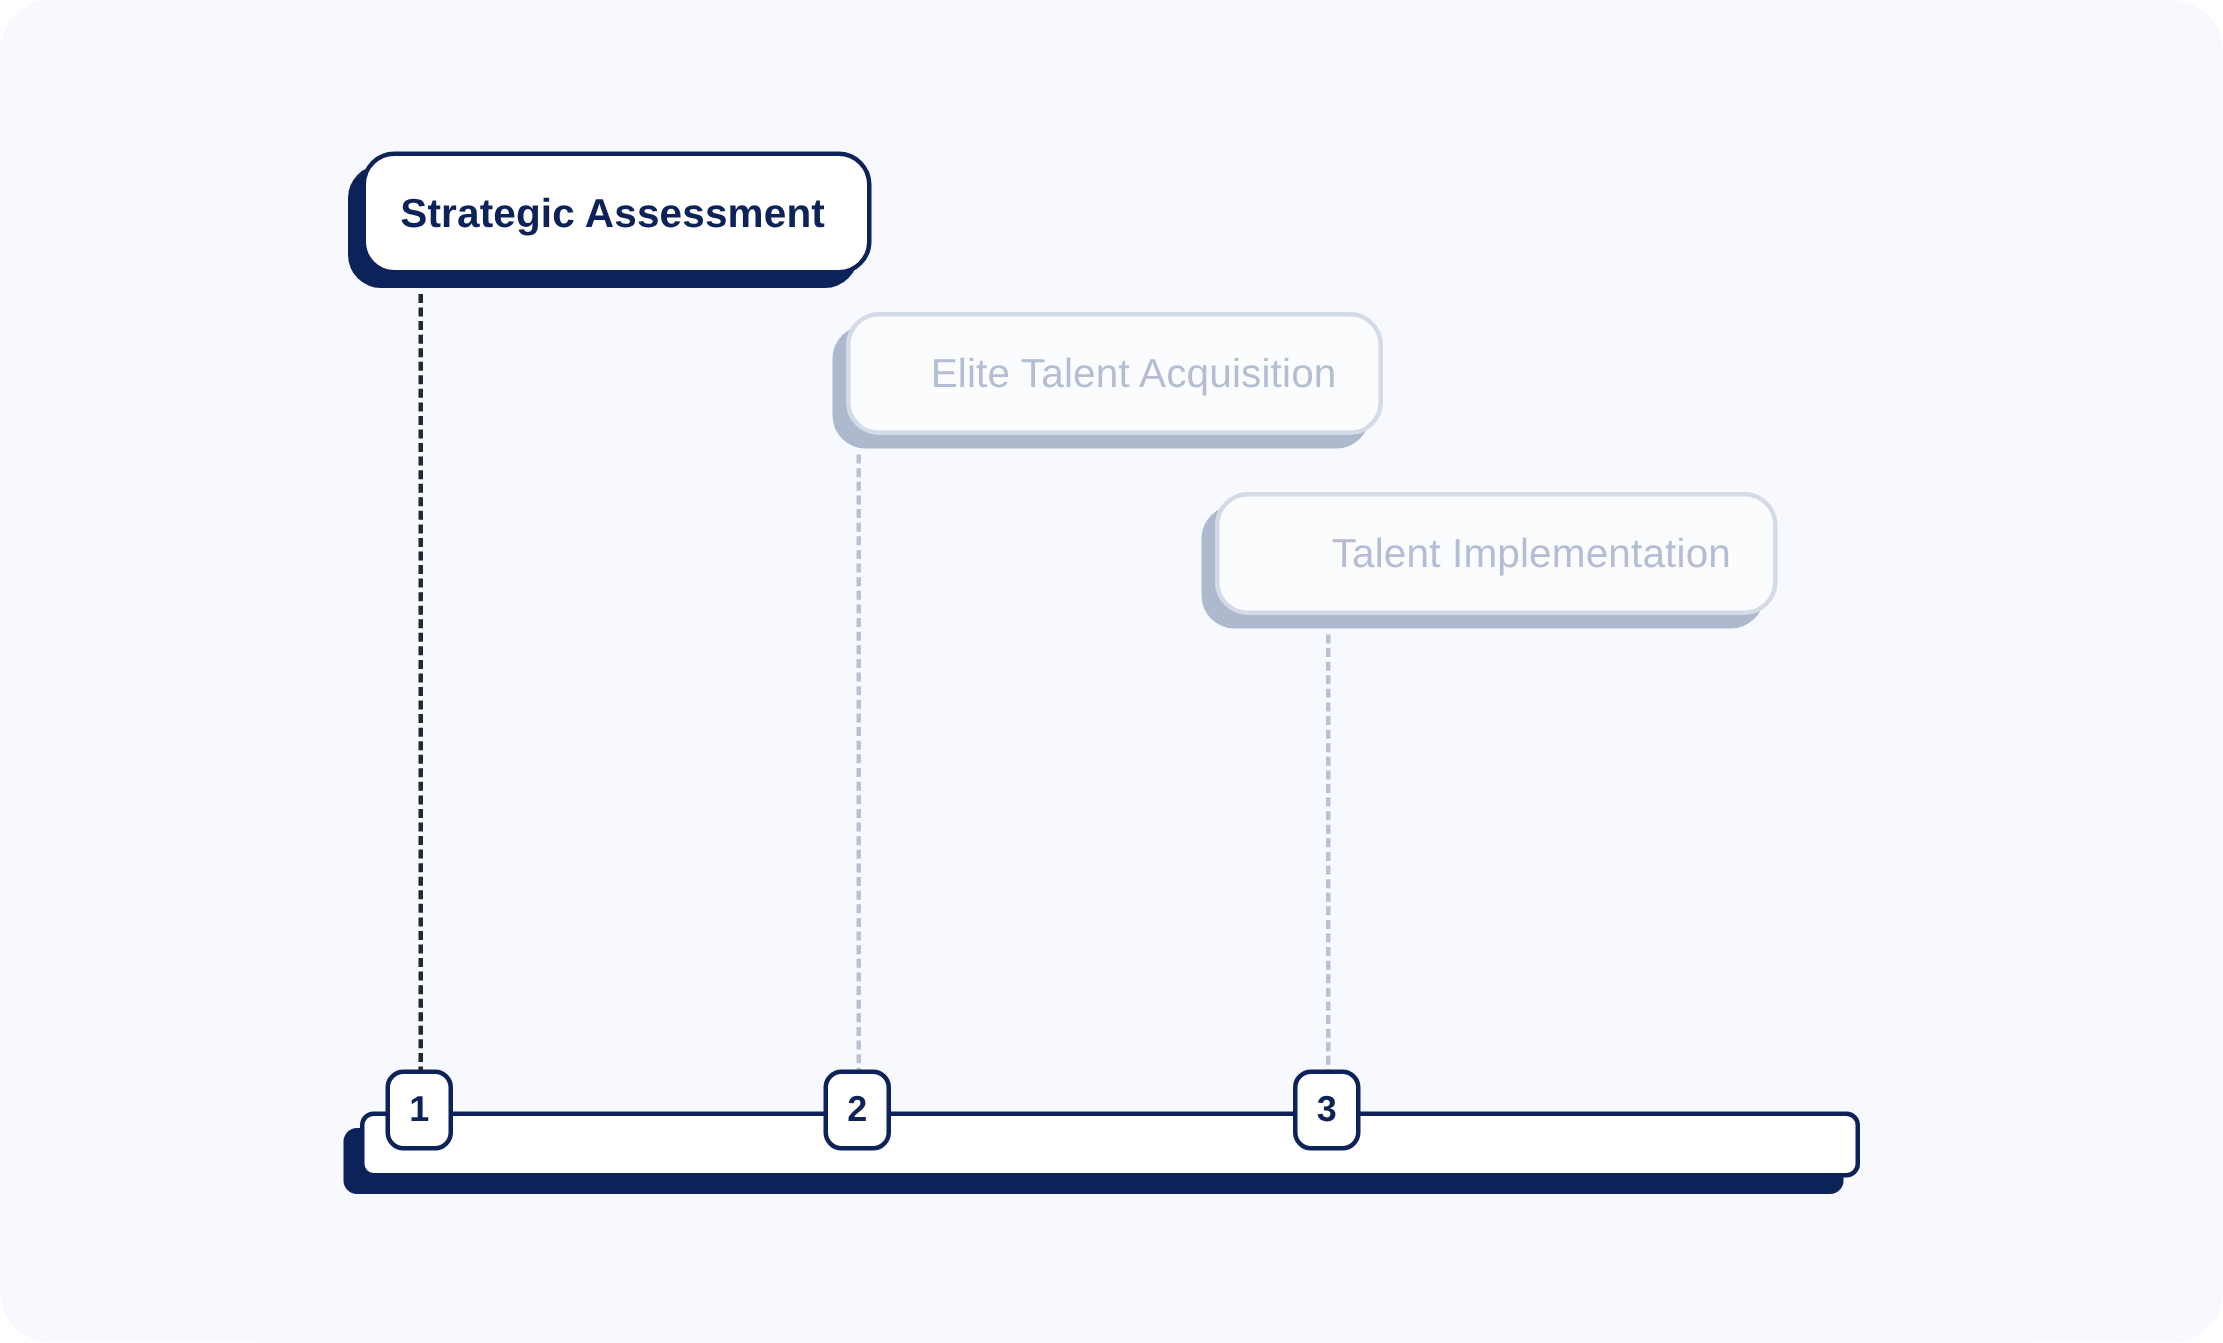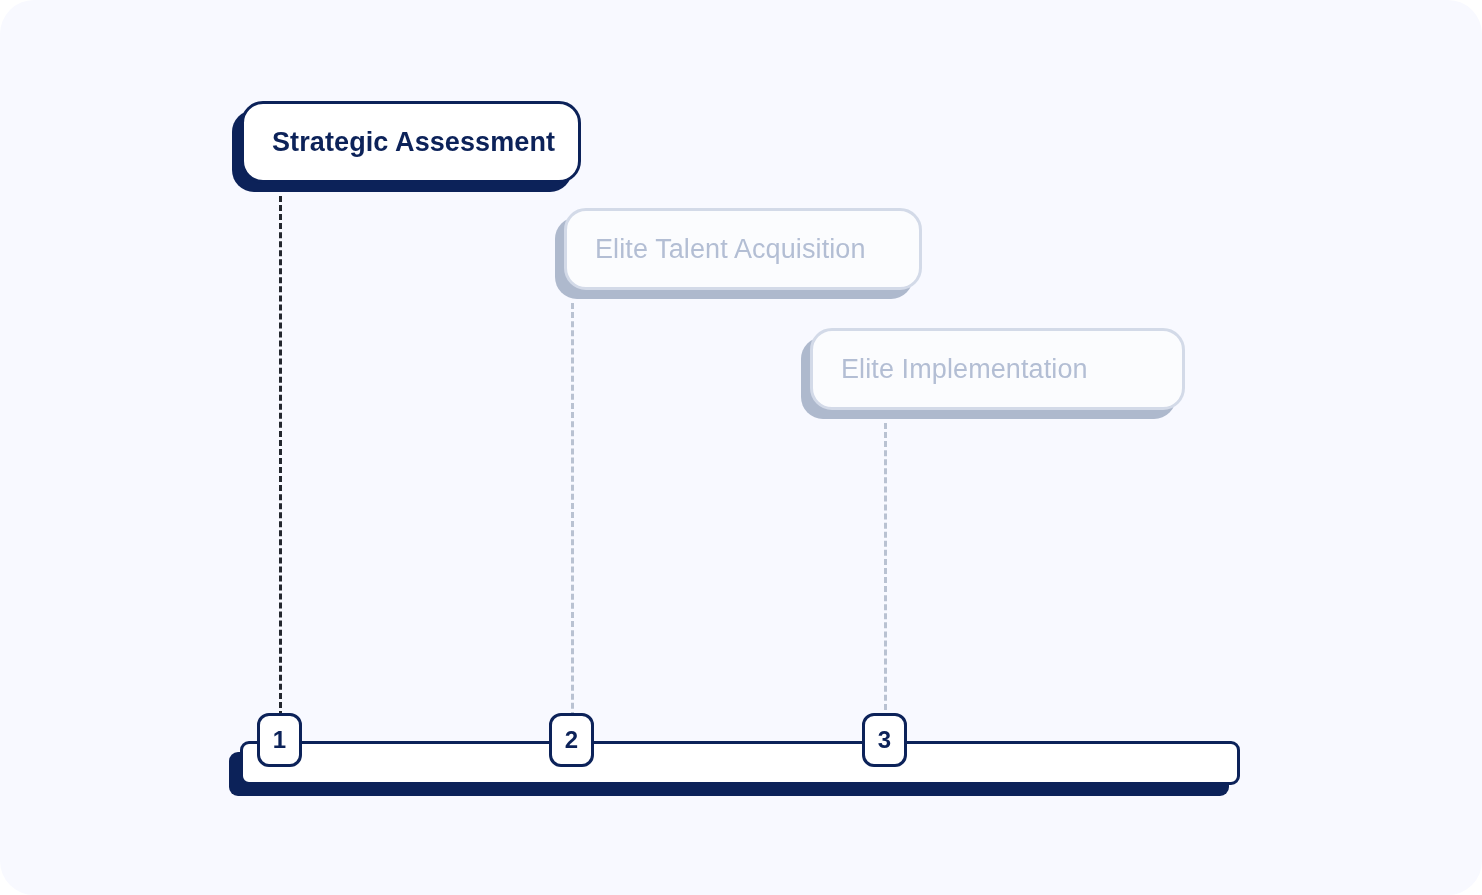--- a/index.html
+++ b/index.html
@@ -25,21 +25,21 @@
     border-radius: 34px;
     overflow: hidden;
   }
 
   
   .card {
     position: absolute;
     box-sizing: border-box;
     display: flex;
     align-items: center;
-    justify-content: flex-start;
+    justify-content: flex-end;
     padding: 0 28px;
     height: 82px;
     border-radius: 22px;
     background: #ffffff;
     white-space: nowrap;
     letter-spacing: .1px;
   }
   .card-label {
     font-size: 27px;
     font-weight: 700;
@@ -129,21 +129,21 @@
 
   <div id="card-1" class="card is-active">
     <span class="card-label">Strategic Assessment</span>
   </div>
 
   <div id="card-2" class="card is-muted">
     <span class="card-label">Elite Talent Acquisition</span>
   </div>
 
   <div id="card-3" class="card is-muted">
-    <span class="card-label">Elite Implementation</span>
+    <span class="card-label">Talent Implementation</span>
   </div>
 
   <div id="connector-1" class="connector is-active"></div>
   <div id="connector-2" class="connector is-muted"></div>
   <div id="connector-3" class="connector is-muted"></div>
 
   <div id="timeline-bar"></div>
 
   <div id="marker-1" class="marker">
     <span class="marker-label">1</span>

